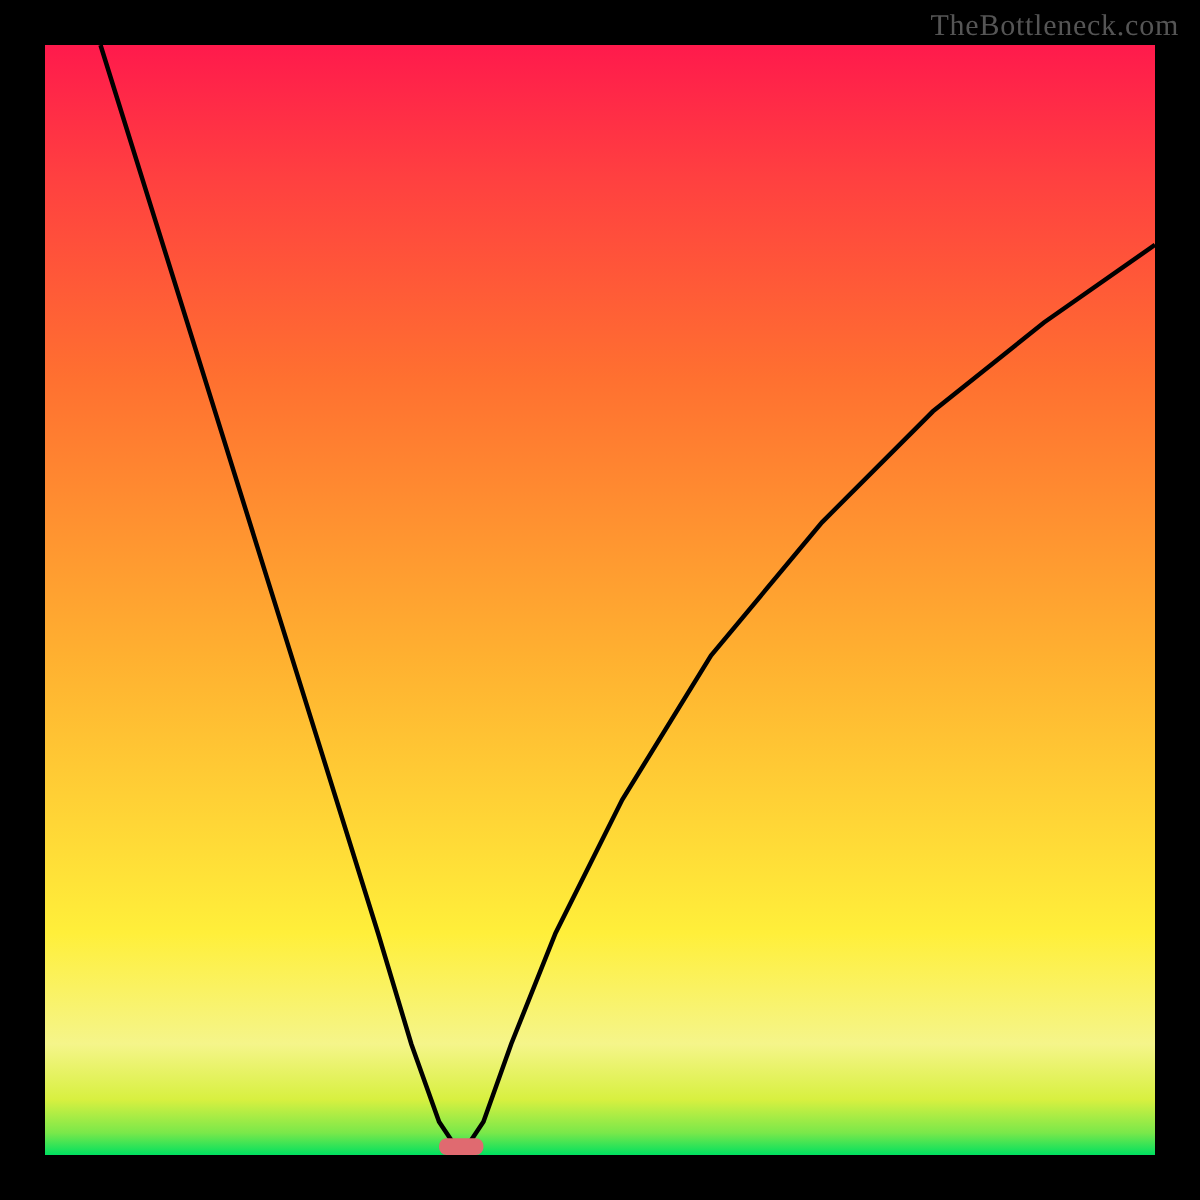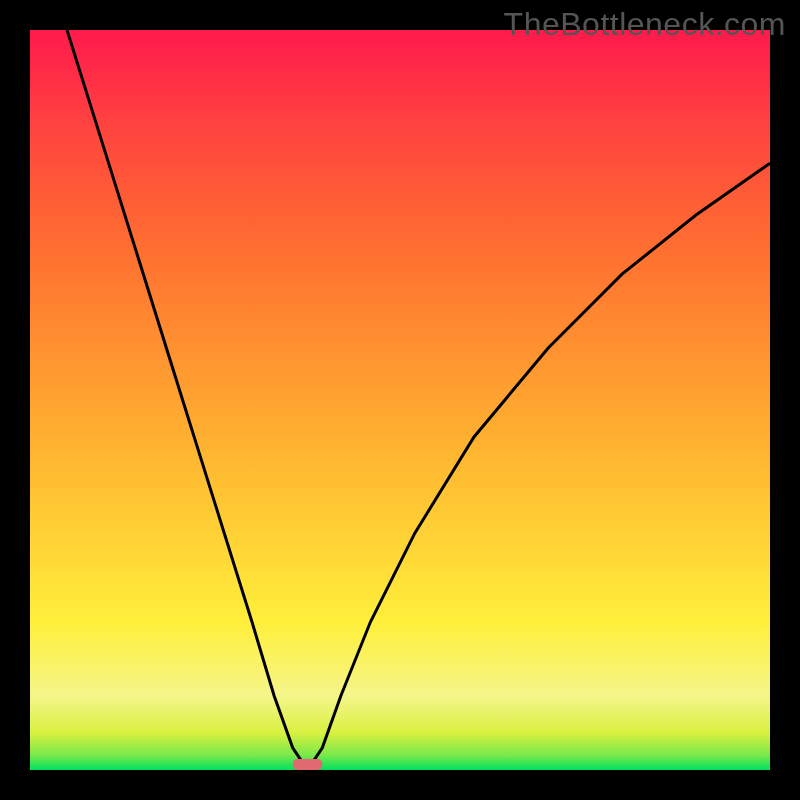--- a/index.html
+++ b/index.html
@@ -15,23 +15,24 @@
     position: relative;
     width: 800px;
     height: 800px;
     background: #000;
   }
   .watermark {
     position: absolute;
     top: 6px;
     right: 14px;
     color: #555;
-    font-size: 32px;
+    font-size: 20px;
     letter-spacing: 0.5px;
     z-index: 10;
+    font-family: Liberation Serif, serif;
   }
   svg.plot {
     position: absolute;
     left: 30px;
     top: 30px;
     width: 740px;
     height: 740px;
   }
 </style>
 </head>

